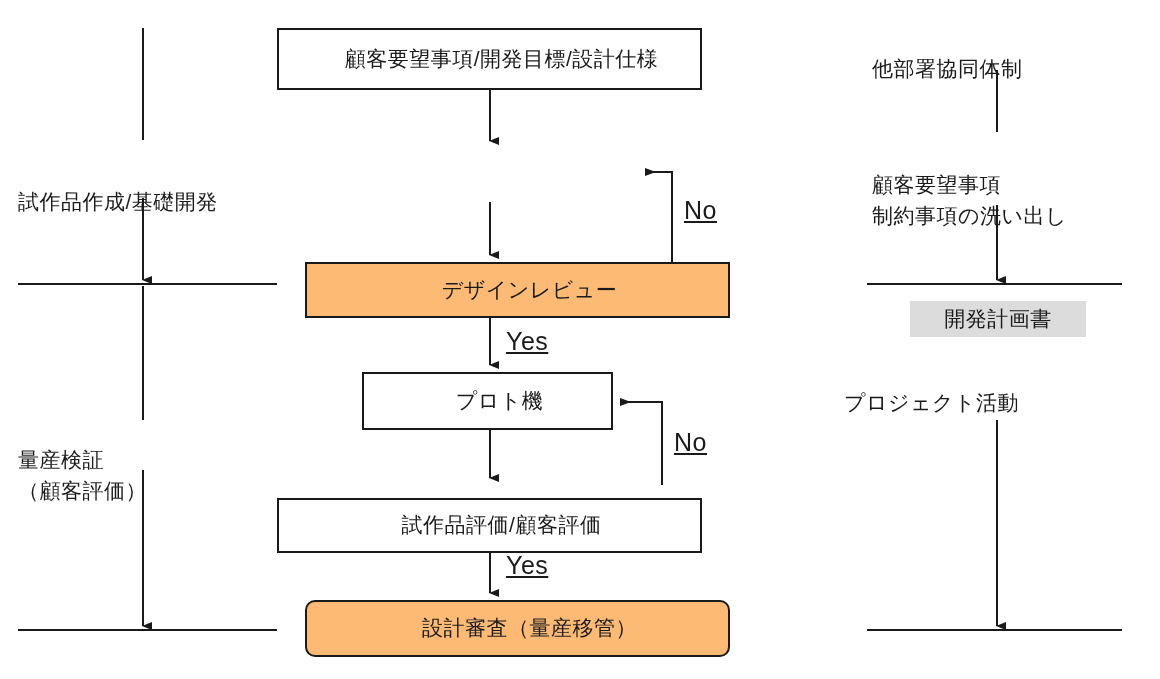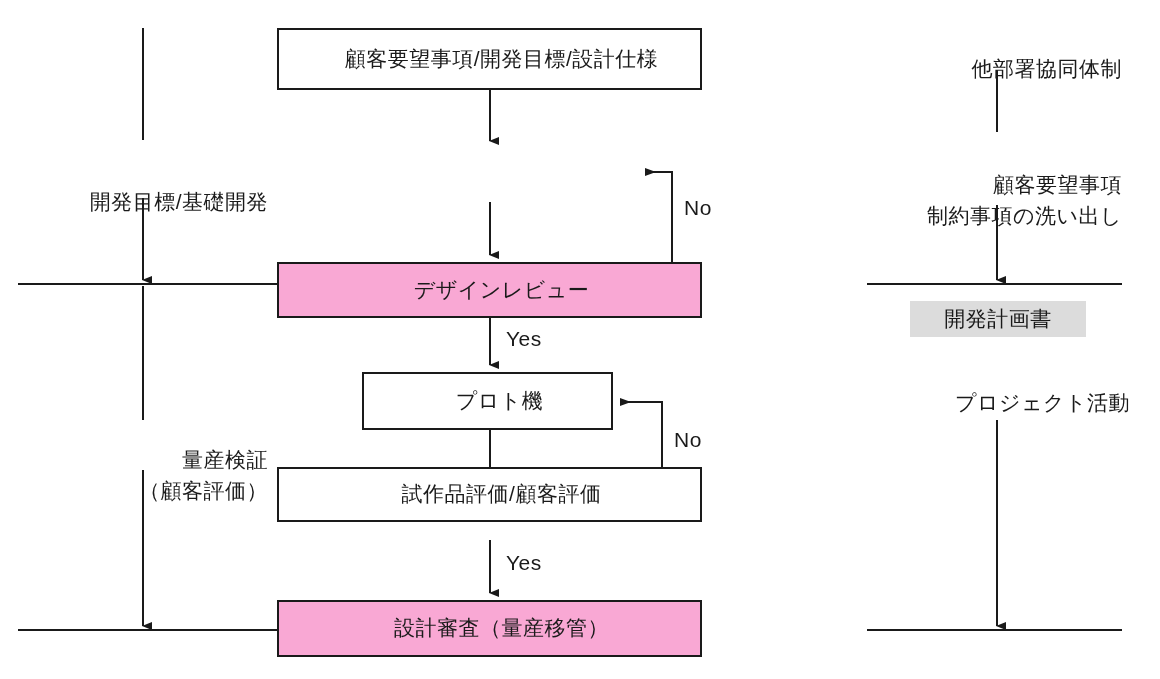--- a/index.html
+++ b/index.html
@@ -34,34 +34,36 @@
     justify-content: center;
     text-align: center;
     border: 2px solid #1a1a1a;
     background: #ffffff;
     font-size: 21px;
     letter-spacing: 0.5px;
     line-height: 1.25;
     padding-left: 24px;
   }
   .node.shaded {
-    background: #f9a8d4;
+    background: #fdba74;
+    margin-left: 28px;
   }
   .label {
     position: absolute;
     font-size: 21px;
     line-height: 1.45;
-    text-align: right;
+    text-align: left;
     white-space: pre-line;
     letter-spacing: 0.5px;
   }
   .edge-label {
     position: absolute;
-    font-size: 21px;
+    font-size: 25px;
     letter-spacing: 0.5px;
+    text-decoration: underline;
   }
   .hl {
     position: absolute;
     background: #dcdcdc;
     font-size: 21px;
     text-align: center;
     letter-spacing: 0.5px;
     padding: 4px 8px;
     box-sizing: border-box;
   }
@@ -132,63 +134,63 @@
 
 
   <div class="node shaded" style="left:277px; top:262px; width:425px; height:56px;">
     <span>デザインレビュー</span>
   </div>
 
   <div class="node" style="left:362px; top:372px; width:251px; height:58px;">
     <span>プロト機</span>
   </div>
 
-  <div class="node" style="left:277px; top:467px; width:425px; height:55px;">
+  <div class="node" style="left:277px; top:498px; width:425px; height:55px;">
     <span>試作品評価/顧客評価</span>
   </div>
 
-  <div class="node shaded" style="left:277px; top:600px; width:425px; height:57px;">
+  <div class="node shaded" style="left:277px; top:600px; width:425px; height:57px;border-radius:10px;">
     <span>設計審査（量産移管）</span>
   </div>
 
   <div class="edge-label" style="left:684px; top:196px;">
     <span>No</span>
   </div>
 
   <div class="edge-label" style="left:506px; top:327px;">
     <span>Yes</span>
   </div>
 
   <div class="edge-label" style="left:674px; top:428px;">
     <span>No</span>
   </div>
 
   <div class="edge-label" style="left:506px; top:551px;">
     <span>Yes</span>
   </div>
 
   <div class="label" style="left:18px; top:157px; width:250px;">
-    <span>開発目標/基礎開発</span>
+    <span>試作品作成/基礎開発</span>
   </div>
 
   <div class="label" style="left:18px; top:415px; width:250px;">
     <span>量産検証
 （顧客評価）</span>
   </div>
 
   <div class="label" style="left:872px; top:24px; width:250px;">
     <span>他部署協同体制</span>
   </div>
 
   <div class="label" style="left:872px; top:140px; width:250px;">
     <span>顧客要望事項
 制約事項の洗い出し</span>
   </div>
 
   <div class="hl" style="left:910px; top:301px; width:176px;">
     <span>開発計画書</span>
   </div>
 
-  <div class="label" style="left:880px; top:358px; width:250px;">
+  <div class="label" style="left:844px; top:358px; width:250px;">
     <span>プロジェクト活動</span>
   </div>
 
 </div>
 
 </body></html>

